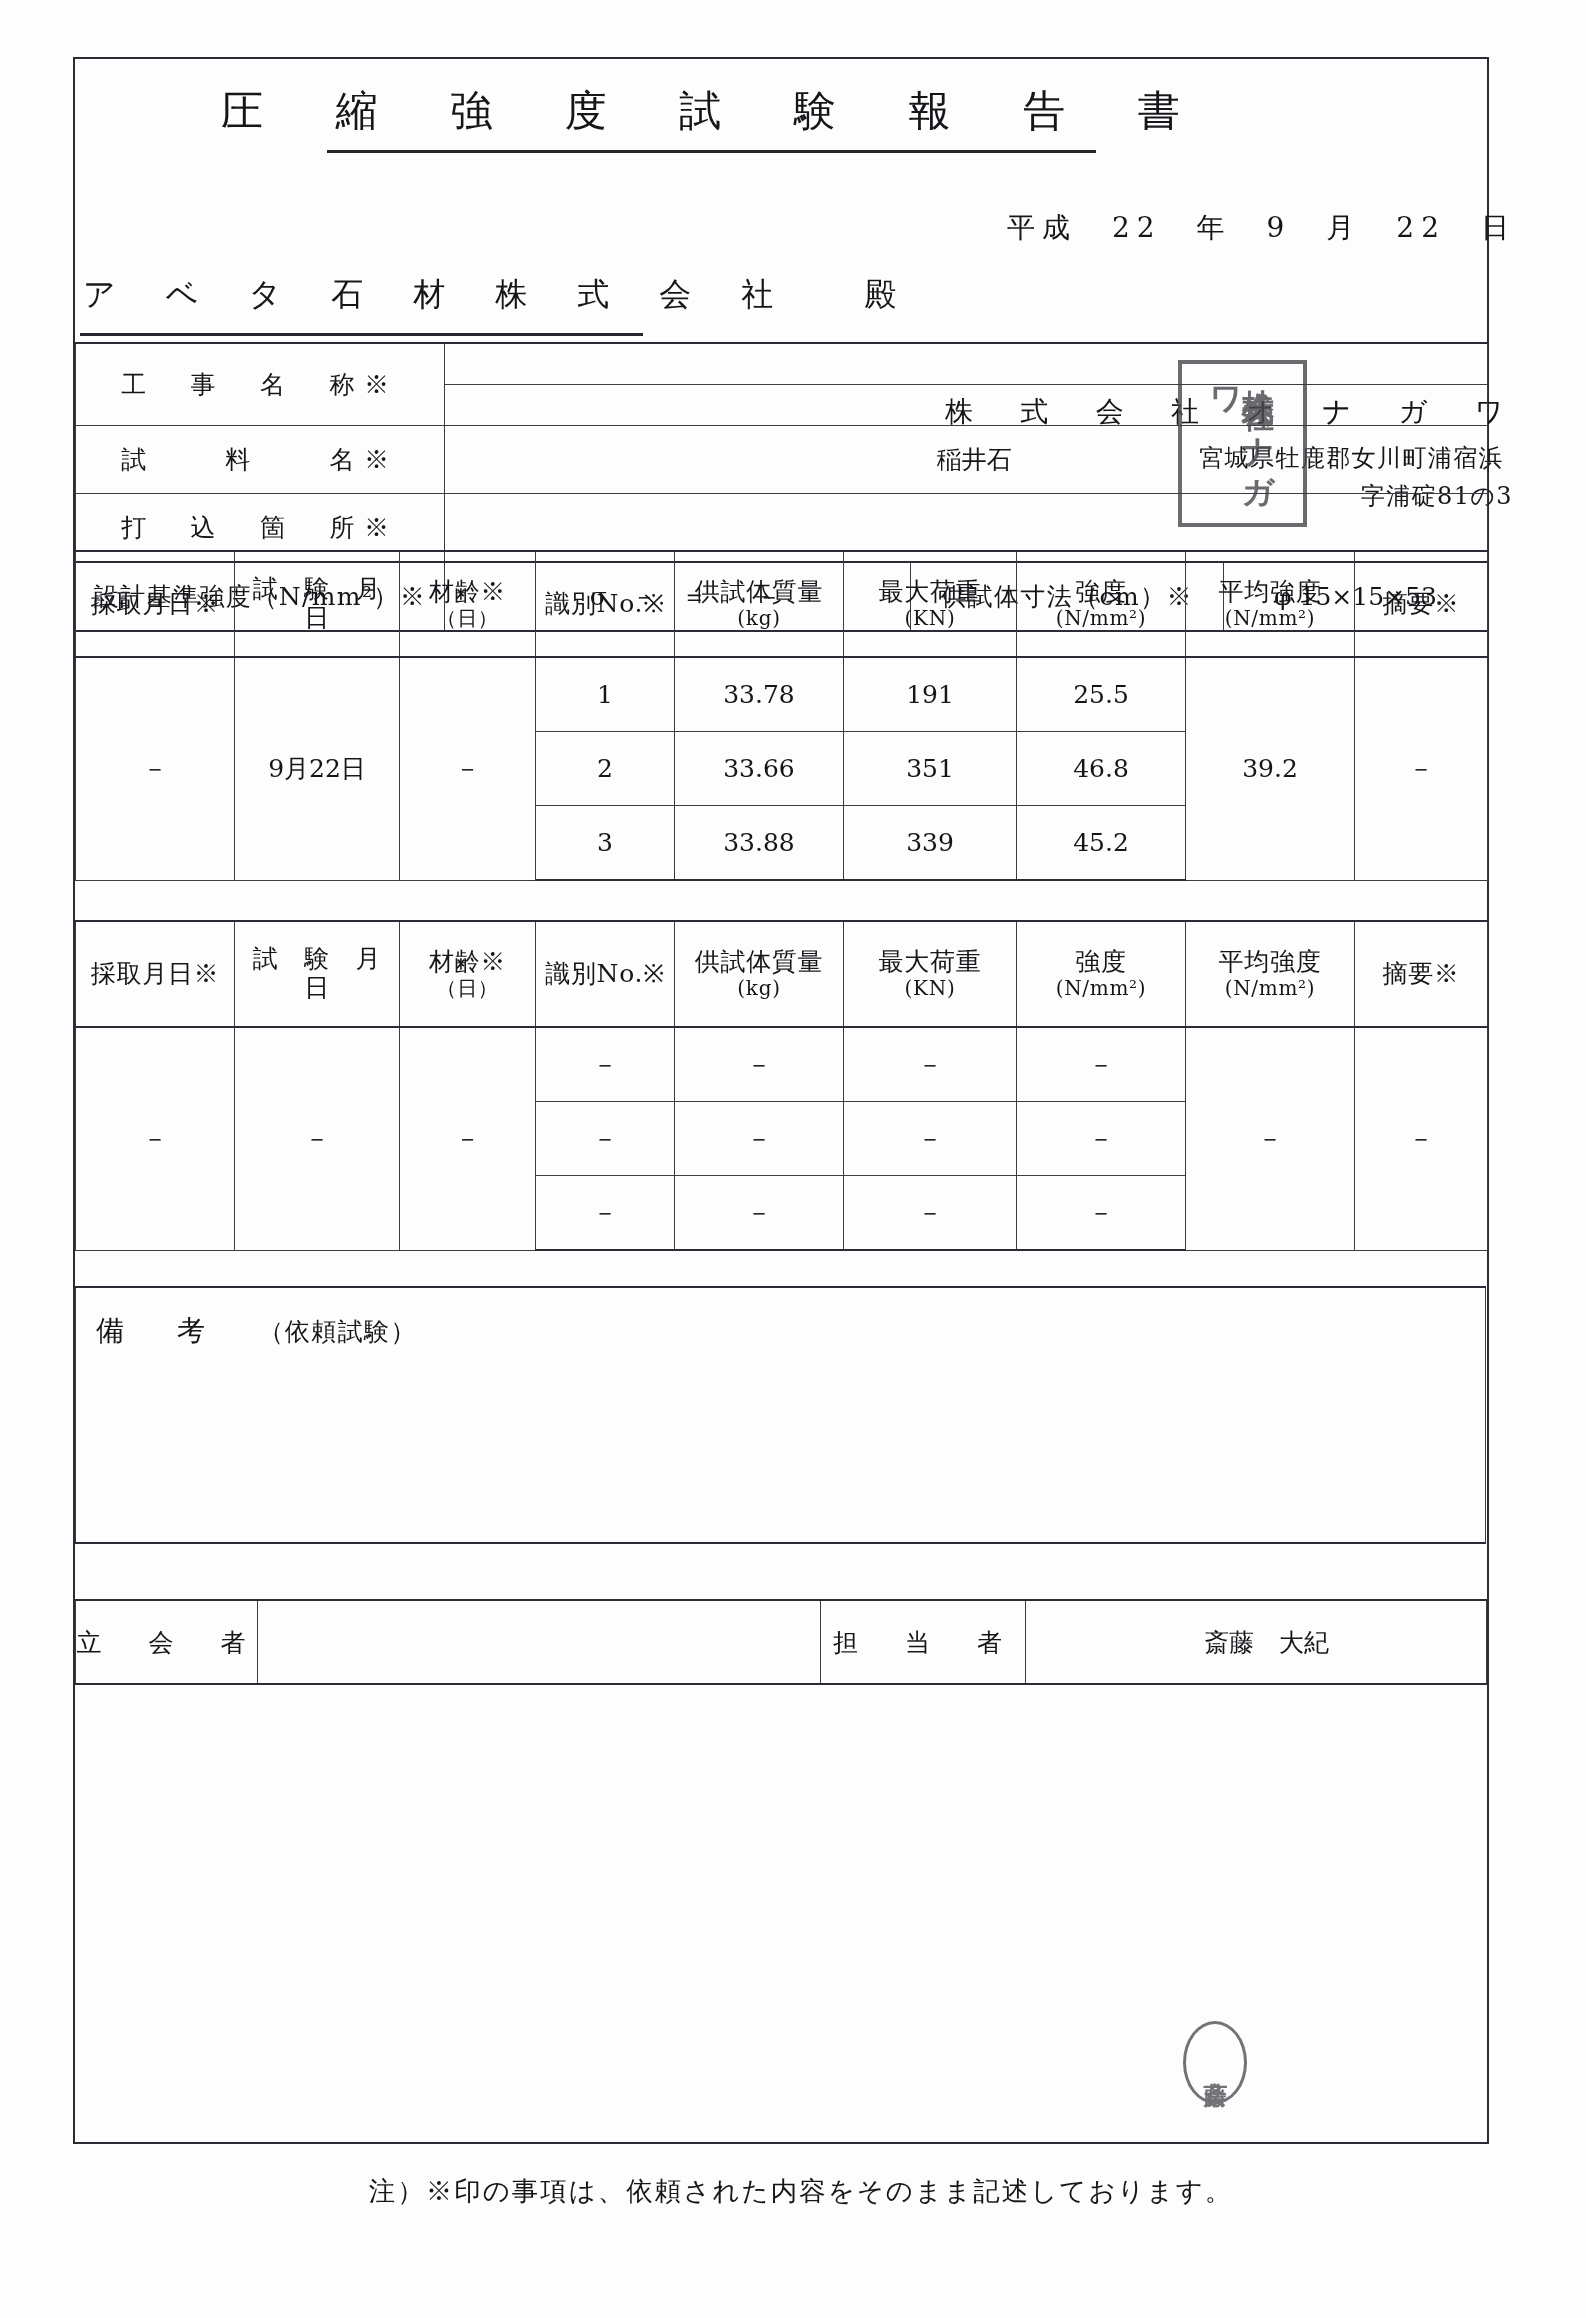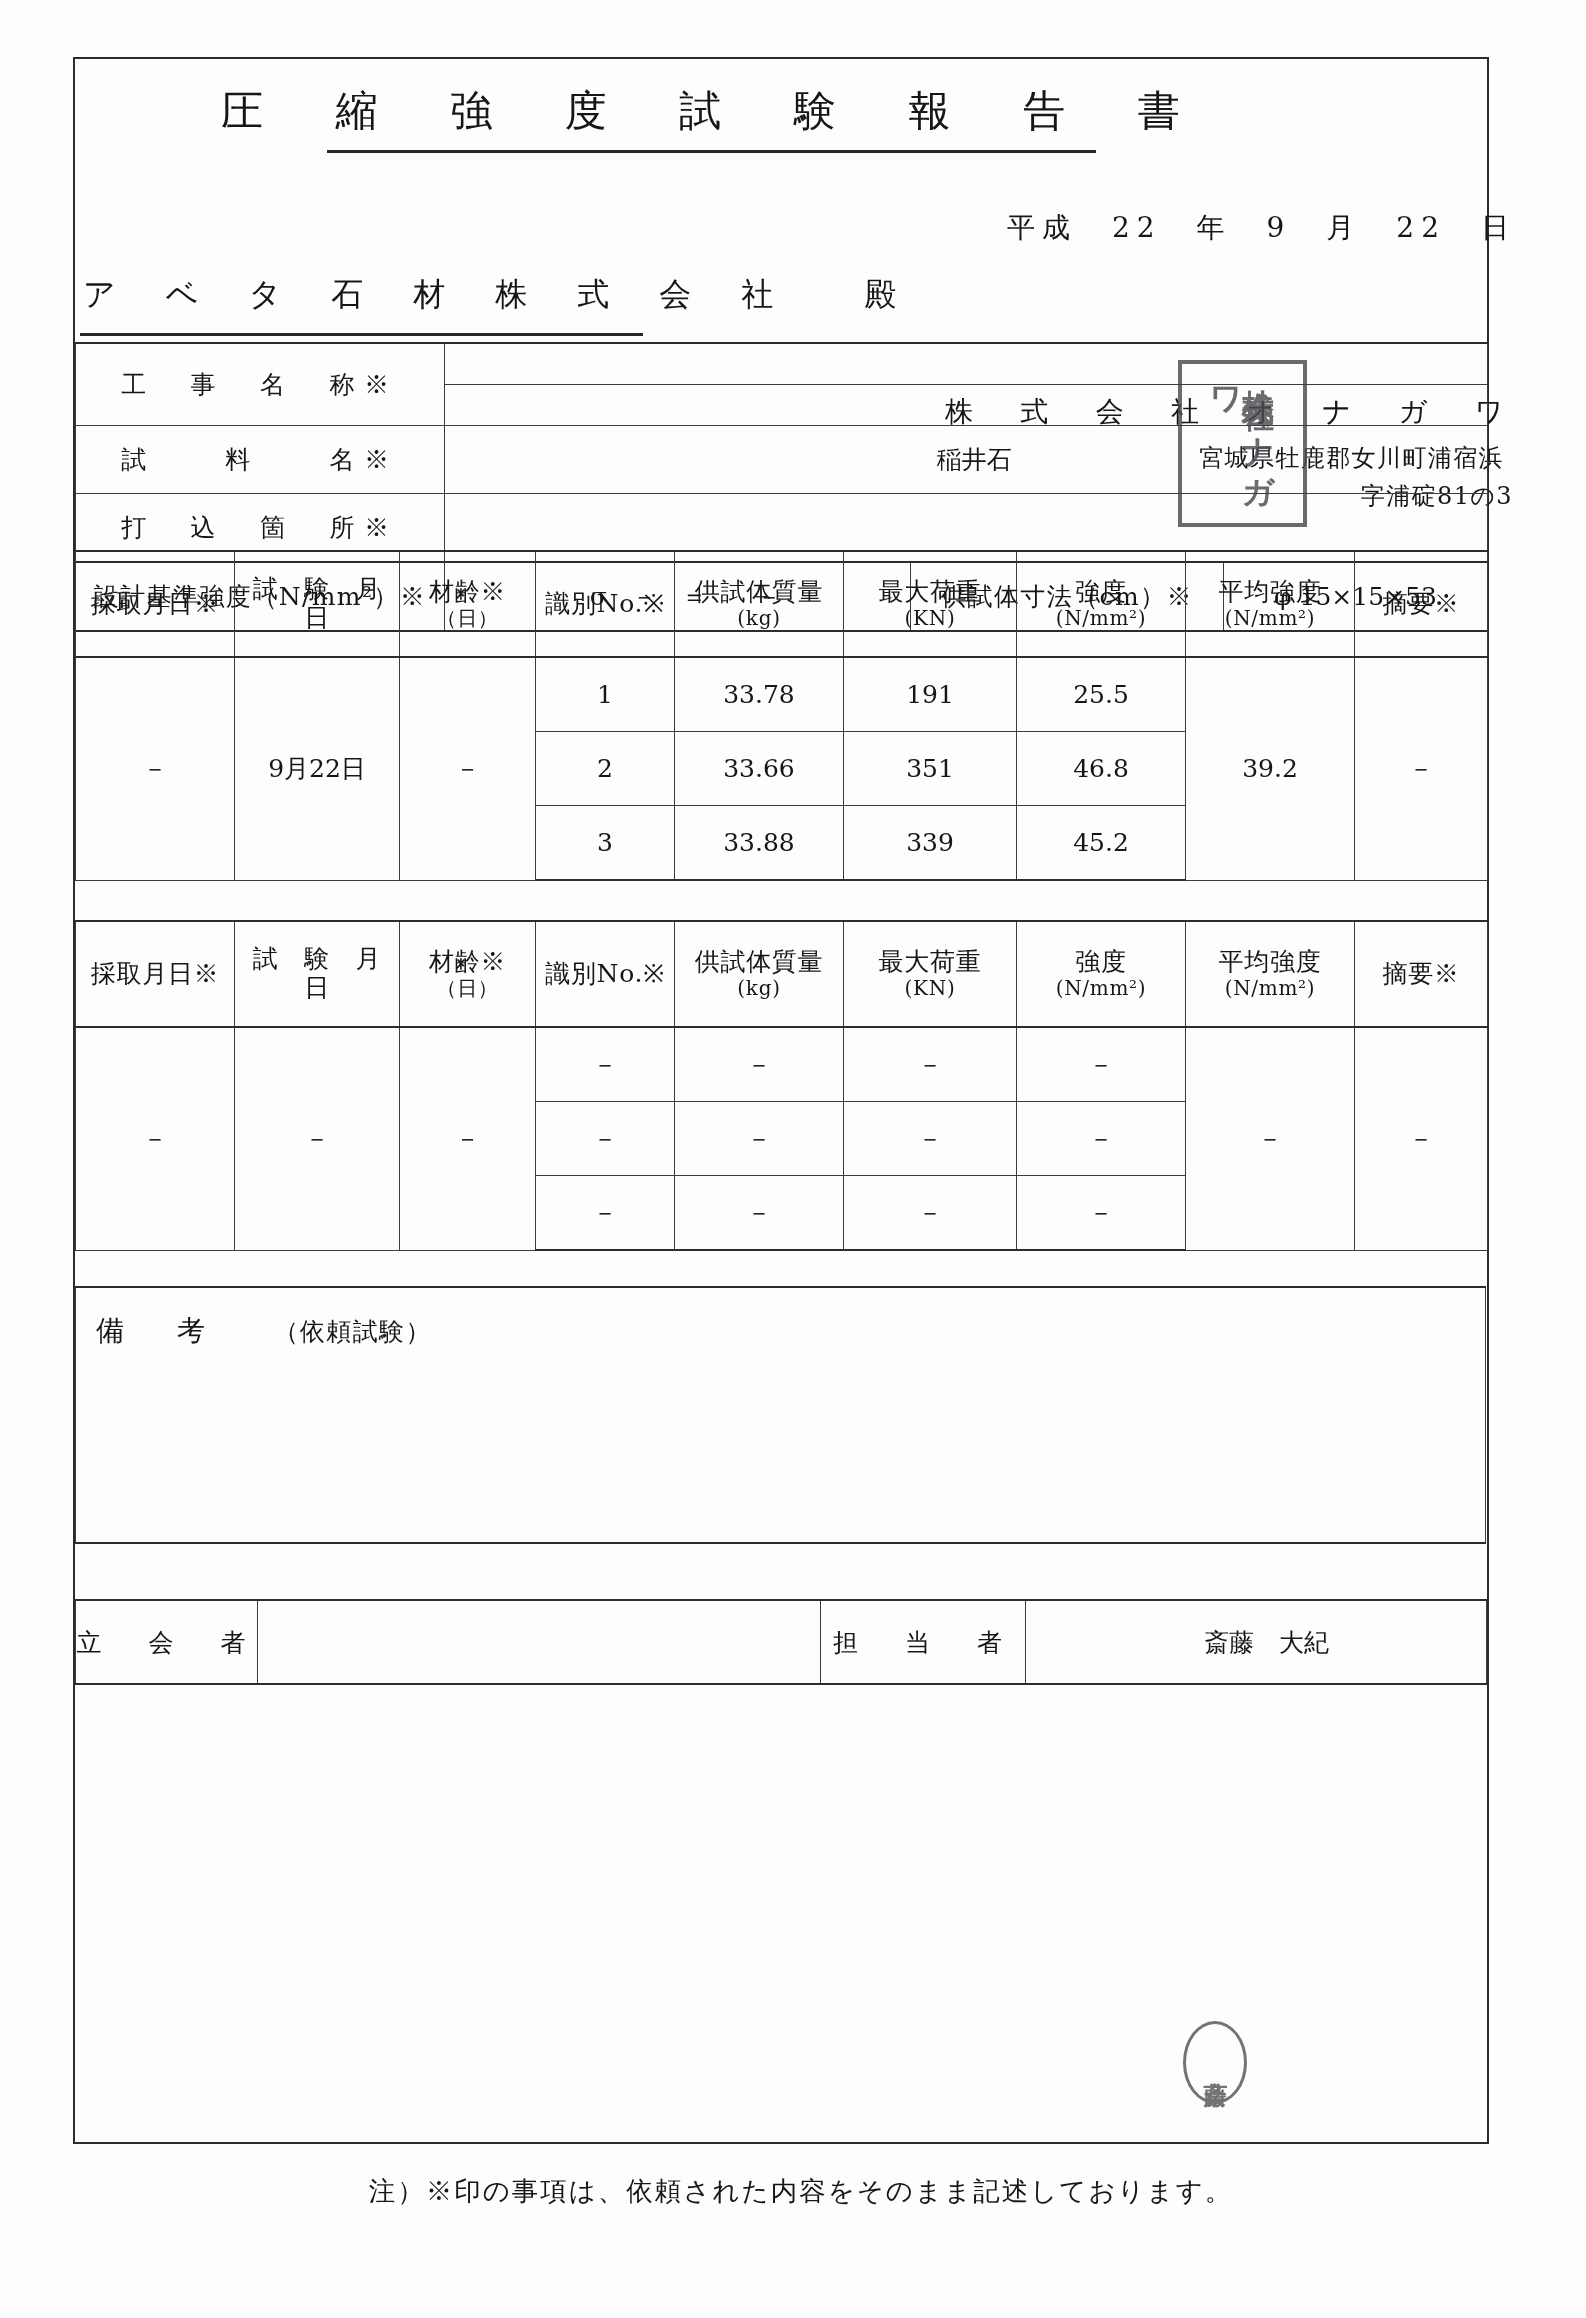--- a/index.html
+++ b/index.html
@@ -413,21 +413,21 @@
         <td class="val thick-bottom">－</td>
       </tr>
     </tbody>
   </table>
 
   <table class="grid" id="remarks-table">
     <tbody>
       <tr>
         <td class="thick-top thick-bottom" style="height:230px; text-align:left; vertical-align:top; padding-top:24px !important;">
           <span class="remarks-label" style="margin-left:20px;">備　考</span>
-          <span class="remarks-sub" style="margin-left:48px;">（依頼試験）</span>
+          <span class="remarks-sub" style="margin-left:33px;">（依頼試験）</span>
         </td>
       </tr>
     </tbody>
   </table>
 
   <table class="grid" id="sign-table">
     <colgroup>
       <col style="width:182px">
       <col style="width:563px">
       <col style="width:205px">

